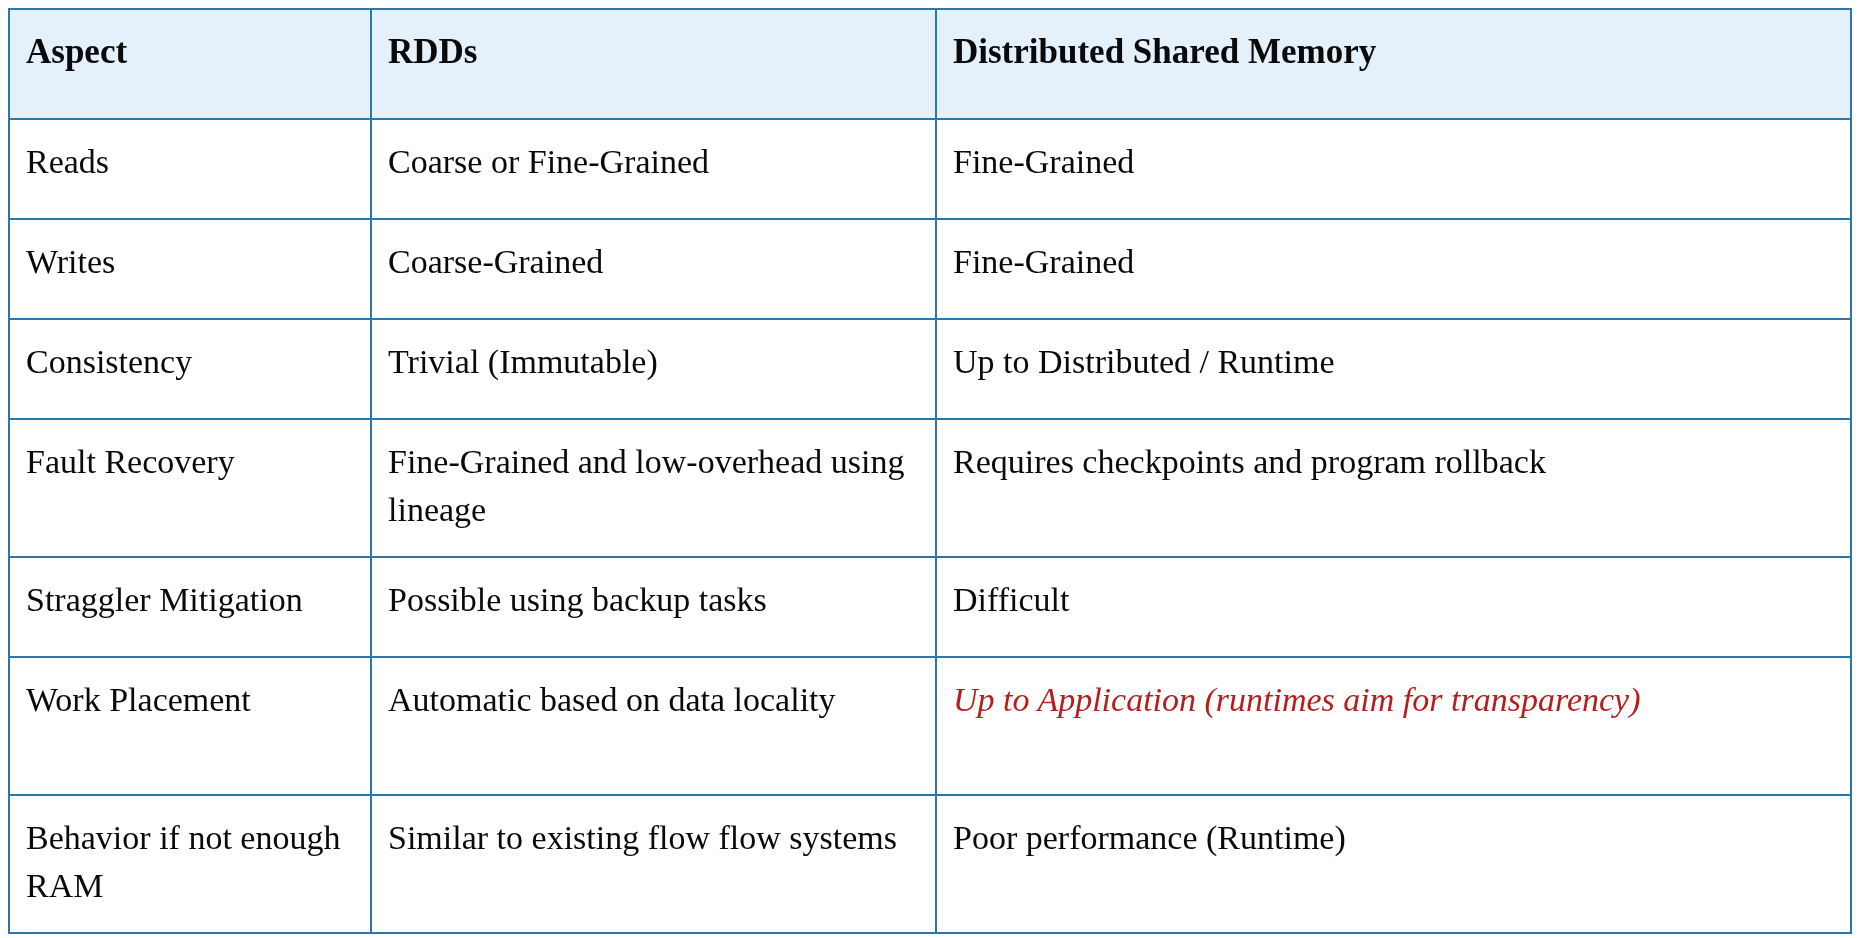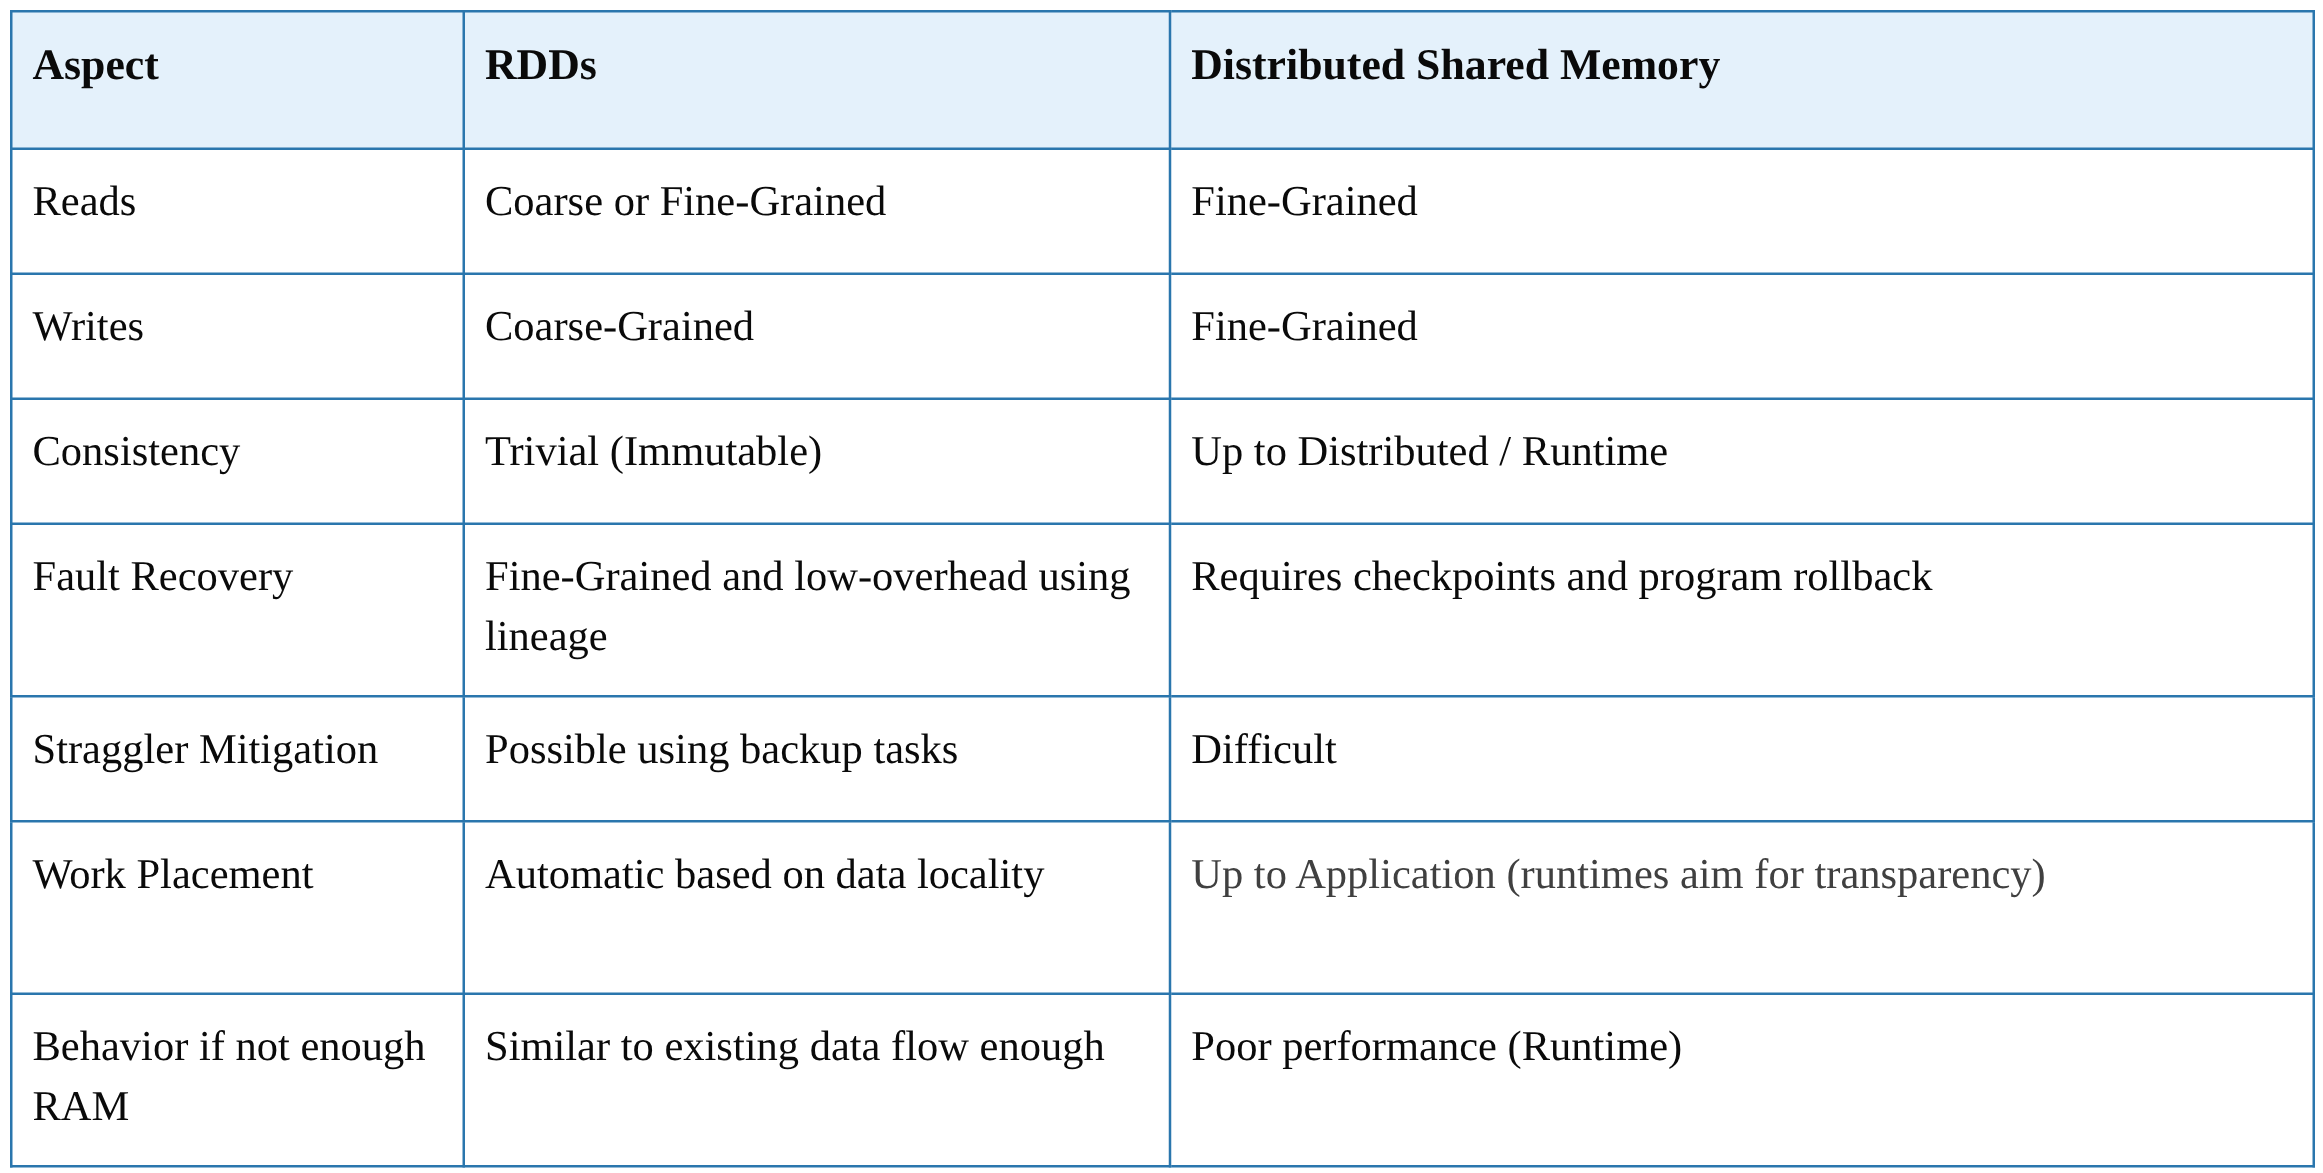--- a/index.html
+++ b/index.html
@@ -142,30 +142,30 @@
             <span class="cell-text">Difficult</span>
           </td>
       </tr>
       <tr class="tall">
         <td style="border-color: rgb(42, 118, 173); color: rgb(10, 10, 10); background: rgb(255, 255, 255);">
             <span class="cell-text">Work Placement</span>
           </td>
         <td style="border-color: rgb(42, 118, 173); color: rgb(10, 10, 10); background: rgb(255, 255, 255);">
             <span class="cell-text">Automatic based on data locality</span>
           </td>
-        <td style="border-color: rgb(42, 118, 173); color: #404040; background: rgb(255, 255, 255);">
+        <td style="border-color: rgb(42, 118, 173); color: #b91c1c; background: rgb(255, 255, 255); font-style: italic;">
             <span class="cell-text">Up to Application (runtimes aim for transparency)</span>
           </td>
       </tr>
       <tr class="tall">
         <td style="border-color: rgb(42, 118, 173); color: rgb(10, 10, 10); background: rgb(255, 255, 255);">
             <span class="cell-text">Behavior if not enough RAM</span>
           </td>
         <td style="border-color: rgb(42, 118, 173); color: rgb(10, 10, 10); background: rgb(255, 255, 255);">
-            <span class="cell-text">Similar to existing data flow enough</span>
+            <span class="cell-text">Similar to existing flow flow systems</span>
           </td>
         <td style="border-color: rgb(42, 118, 173); color: rgb(10, 10, 10); background: rgb(255, 255, 255);">
             <span class="cell-text">Poor performance (Runtime)</span>
           </td>
       </tr>
     </tbody>
   </table>
 </div>
 
 </body></html>

